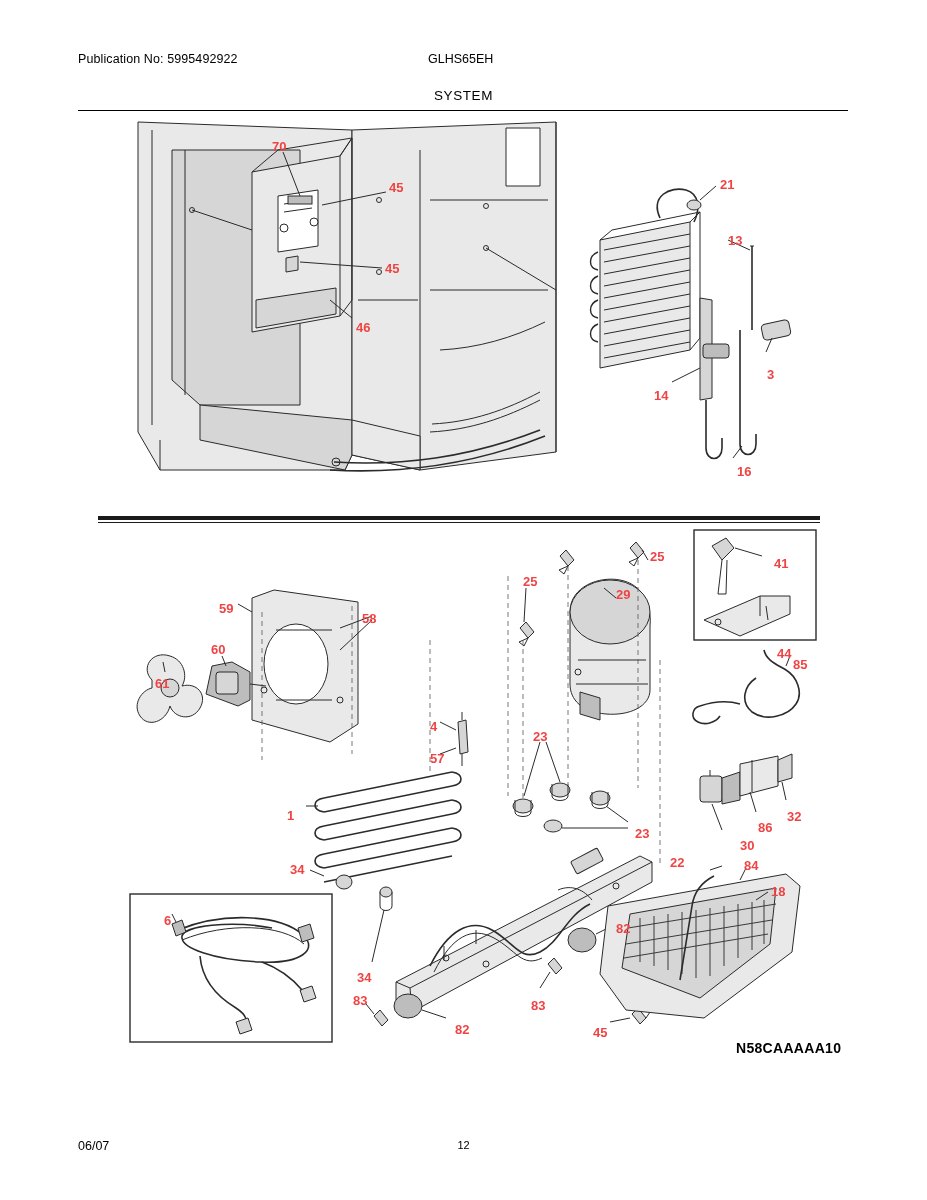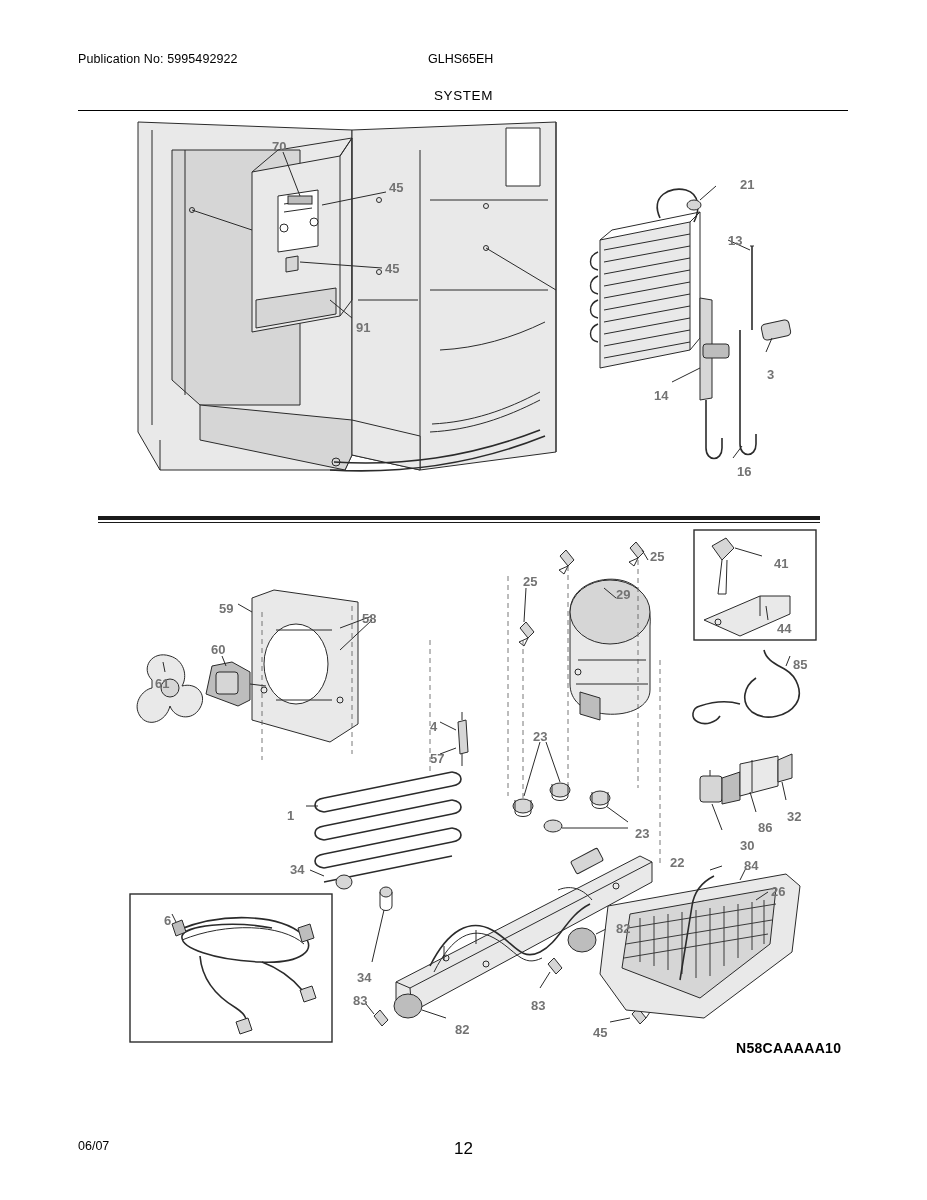--- a/index.html
+++ b/index.html
@@ -71,35 +71,35 @@
     left: 78px;
     top: 1139px;
     font-size: 12.5px;
   }
   .ftr-page {
     position: absolute;
     left: 0;
     top: 1139px;
     width: 927px;
     text-align: center;
-    font-size: 17px;
+    font-size: 11px;
   }
   .diagram-code {
     position: absolute;
     left: 736px;
     top: 1040px;
     font-size: 14px;
     font-weight: bold;
     letter-spacing: 0.3px;
   }
   .callout {
     position: absolute;
     font-size: 13px;
     font-weight: bold;
-    color: #737373;
+    color: #ef4444;
     white-space: nowrap;
   }
   svg.art {
     position: absolute;
     left: 0;
     top: 0;
     width: 927px;
     height: 1200px;
     pointer-events: none;
   }
@@ -415,49 +415,49 @@
       <path class="fl-d" d="M172 924 L182 920 L186 932 L176 936 Z"></path>
       <path class="fl-d" d="M298 928 L310 924 L314 938 L302 942 Z"></path>
       <path class="ln" d="M176 922 L172 914"></path>
     </g>
 
   </svg>
 
   <div class="callout" style="left:272px;top:139px;">70</div>
   <div class="callout" style="left:389px;top:180px;">45</div>
   <div class="callout" style="left:385px;top:261px;">45</div>
-  <div class="callout" style="left:356px;top:320px;">91</div>
-  <div class="callout" style="left:740px;top:177px;">21</div>
+  <div class="callout" style="left:356px;top:320px;">46</div>
+  <div class="callout" style="left:720px;top:177px;">21</div>
   <div class="callout" style="left:728px;top:233px;">13</div>
   <div class="callout" style="left:767px;top:367px;">3</div>
   <div class="callout" style="left:654px;top:388px;">14</div>
   <div class="callout" style="left:737px;top:464px;">16</div>
 
   <div class="callout" style="left:219px;top:601px;">59</div>
   <div class="callout" style="left:362px;top:611px;">58</div>
   <div class="callout" style="left:211px;top:642px;">60</div>
   <div class="callout" style="left:155px;top:676px;">61</div>
   <div class="callout" style="left:650px;top:549px;">25</div>
   <div class="callout" style="left:523px;top:574px;">25</div>
   <div class="callout" style="left:616px;top:587px;">29</div>
   <div class="callout" style="left:774px;top:556px;">41</div>
-  <div class="callout" style="left:777px;top:621px;">44</div>
+  <div class="callout" style="left:777px;top:646px;">44</div>
   <div class="callout" style="left:793px;top:657px;">85</div>
   <div class="callout" style="left:430px;top:719px;">4</div>
   <div class="callout" style="left:533px;top:729px;">23</div>
   <div class="callout" style="left:430px;top:751px;">57</div>
   <div class="callout" style="left:787px;top:809px;">32</div>
   <div class="callout" style="left:758px;top:820px;">86</div>
   <div class="callout" style="left:740px;top:838px;">30</div>
   <div class="callout" style="left:287px;top:808px;">1</div>
   <div class="callout" style="left:635px;top:826px;">23</div>
   <div class="callout" style="left:290px;top:862px;">34</div>
   <div class="callout" style="left:670px;top:855px;">22</div>
   <div class="callout" style="left:744px;top:858px;text-align:center;">84</div>
-  <div class="callout" style="left:771px;top:884px;">26</div>
+  <div class="callout" style="left:771px;top:884px;">18</div>
   <div class="callout" style="left:164px;top:913px;">6</div>
   <div class="callout" style="left:616px;top:921px;">82</div>
   <div class="callout" style="left:357px;top:970px;">34</div>
   <div class="callout" style="left:353px;top:993px;">83</div>
   <div class="callout" style="left:531px;top:998px;">83</div>
   <div class="callout" style="left:593px;top:1025px;">45</div>
   <div class="callout" style="left:455px;top:1022px;">82</div>
 
   <div class="diagram-code">N58CAAAAA10</div>
 

